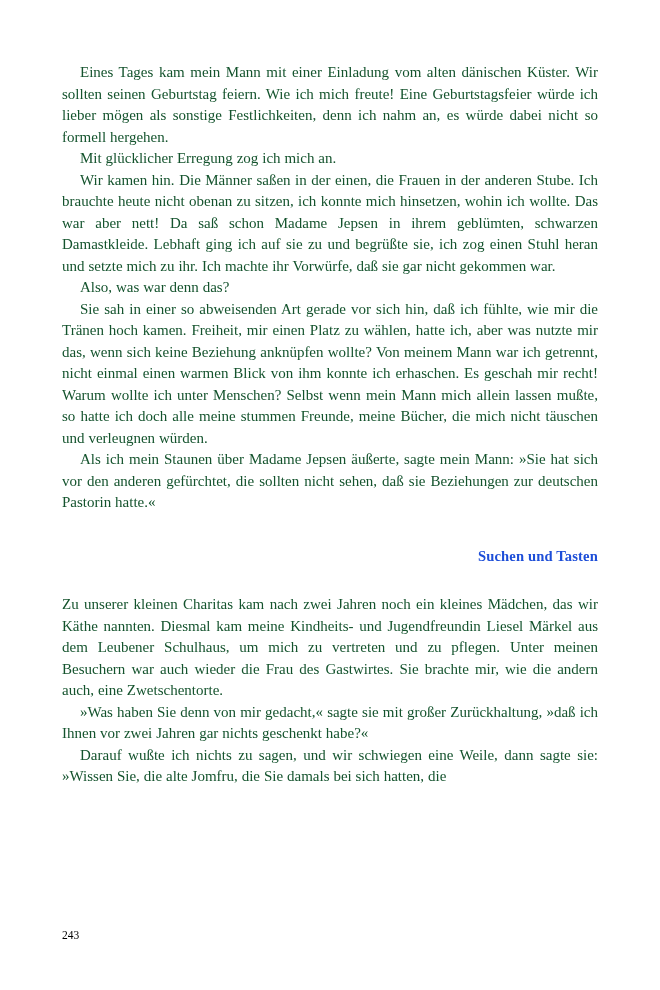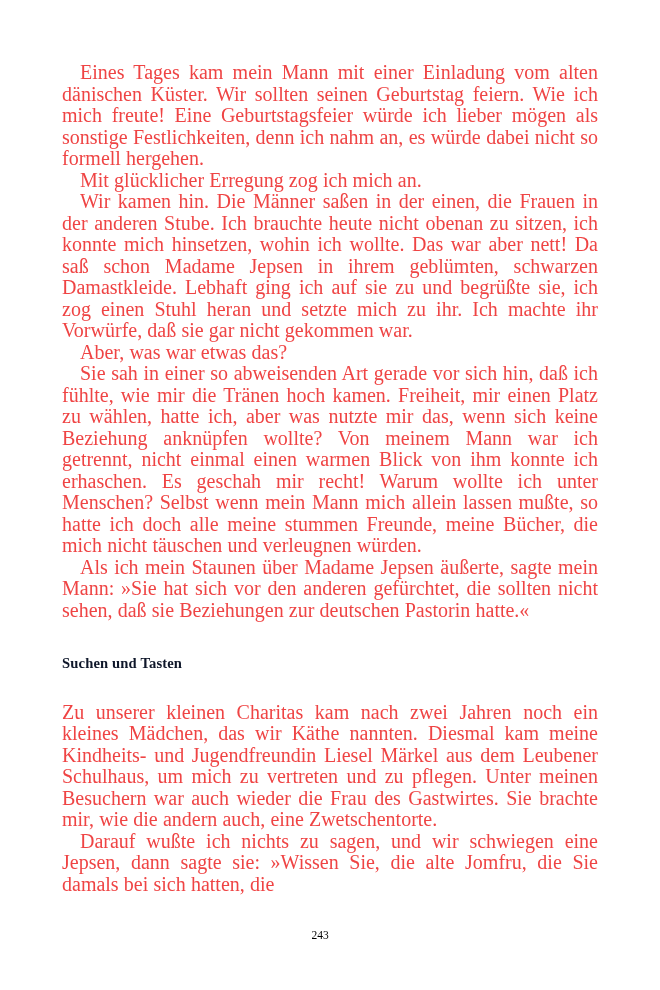--- a/index.html
+++ b/index.html
@@ -16,74 +16,75 @@
     box-sizing: border-box;
   }
   .text-block {
     position: absolute;
     left: 62px;
     top: 62px;
     width: 536px;
   }
   .para {
     font-family: "Liberation Serif", "DejaVu Serif", serif;
-    font-size: 20px;
+    font-size: 15px;
     line-height: 21.5px;
-    color: #ef4444;
+    color: #14532d;
     text-align: justify;
     text-justify: inter-word;
     margin: 0;
     text-indent: 18px;
     -webkit-hyphens: none;
     hyphens: none;
     word-spacing: 0.01em;
   }
   .para.no-indent {
     text-indent: 0;
   }
   .section-heading {
     font-family: "Liberation Serif", "DejaVu Serif", serif;
     font-size: 14.6px;
     line-height: 21.5px;
     font-weight: bold;
-    color: #0f172a;
-    text-align: left;
+    color: #1d4ed8;
+    text-align: right;
     margin: 0;
     padding-top: 32px;
     padding-bottom: 27px;
     letter-spacing: 0.01em;
   }
   .folio {
     position: absolute;
-    left: 52px;
+    left: 62px;
     width: 536px;
     top: 928px;
-    text-align: center;
+    text-align: left;
     font-family: "Liberation Serif", "DejaVu Serif", serif;
     font-size: 11.5px;
     line-height: 14px;
     color: #000000;
   }
 </style>
 </head>
 <body>
 
 <div class="page">
 
   <div class="text-block">
 
     <p class="para">Eines Tages kam mein Mann mit einer Einladung vom alten dänischen Küster. Wir sollten seinen Geburtstag feiern. Wie ich mich freute! Eine Geburtstagsfeier würde ich lieber mögen als sonstige Festlichkeiten, denn ich nahm an, es würde dabei nicht so formell hergehen.</p>
     <p class="para">Mit glücklicher Erregung zog ich mich an.</p>
     <p class="para">Wir kamen hin. Die Männer saßen in der einen, die Frauen in der anderen Stube. Ich brauchte heute nicht obenan zu sitzen, ich konnte mich hinsetzen, wohin ich wollte. Das war aber nett! Da saß schon Madame Jepsen in ihrem geblümten, schwarzen Damastkleide. Lebhaft ging ich auf sie zu und begrüßte sie, ich zog einen Stuhl heran und setzte mich zu ihr. Ich machte ihr Vorwürfe, daß sie gar nicht gekommen war.</p>
-    <p class="para">Aber, was war etwas das?</p>
+    <p class="para">Also, was war denn das?</p>
     <p class="para">Sie sah in einer so abweisenden Art gerade vor sich hin, daß ich fühlte, wie mir die Tränen hoch kamen. Freiheit, mir einen Platz zu wählen, hatte ich, aber was nutzte mir das, wenn sich keine Beziehung anknüpfen wollte? Von meinem Mann war ich getrennt, nicht einmal einen warmen Blick von ihm konnte ich erhaschen. Es geschah mir recht! Warum wollte ich unter Menschen? Selbst wenn mein Mann mich allein lassen mußte, so hatte ich doch alle meine stummen Freunde, meine Bücher, die mich nicht täuschen und verleugnen würden.</p>
     <p class="para">Als ich mein Staunen über Madame Jepsen äußerte, sagte mein Mann: »Sie hat sich vor den anderen gefürchtet, die sollten nicht sehen, daß sie Beziehungen zur deutschen Pastorin hatte.«</p>
 
     <h2 class="section-heading">Suchen und Tasten</h2>
 
     <p class="para no-indent">Zu unserer kleinen Charitas kam nach zwei Jahren noch ein kleines Mädchen, das wir Käthe nannten. Diesmal kam meine Kindheits- und Jugendfreundin Liesel Märkel aus dem Leubener Schulhaus, um mich zu vertreten und zu pflegen. Unter meinen Besuchern war auch wieder die Frau des Gastwirtes. Sie brachte mir, wie die andern auch, eine Zwetschentorte.</p>
-    <p class="para">Darauf wußte ich nichts zu sagen, und wir schwiegen eine Jepsen, dann sagte sie: »Wissen Sie, die alte Jomfru, die Sie damals bei sich hatten, die</p>
+    <p class="para">»Was haben Sie denn von mir gedacht,« sagte sie mit großer Zurückhaltung, »daß ich Ihnen vor zwei Jahren gar nichts geschenkt habe?«</p>
+    <p class="para">Darauf wußte ich nichts zu sagen, und wir schwiegen eine Weile, dann sagte sie: »Wissen Sie, die alte Jomfru, die Sie damals bei sich hatten, die</p>
 
   </div>
 
   <div class="folio">243</div>
 
 </div>
 
 </body></html>

